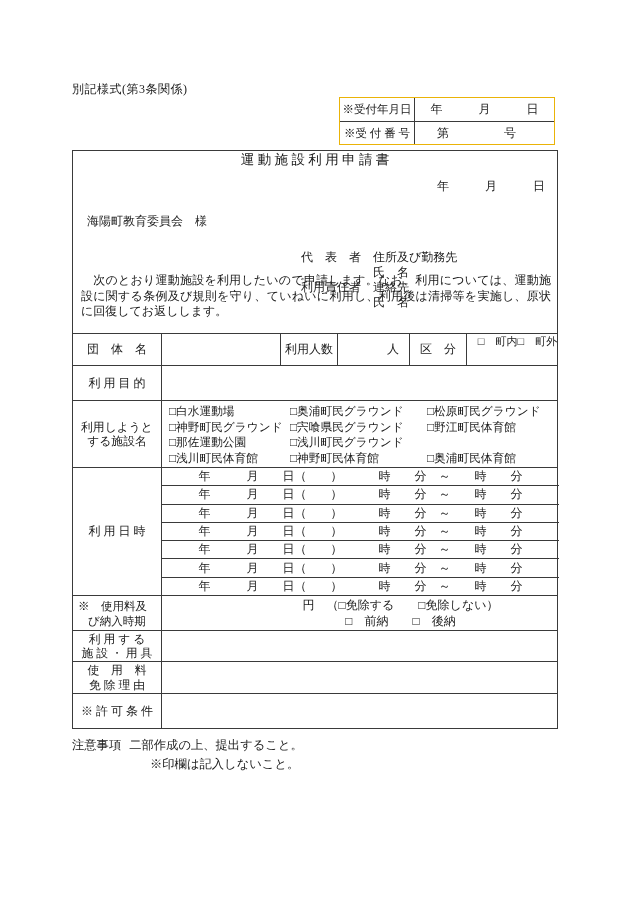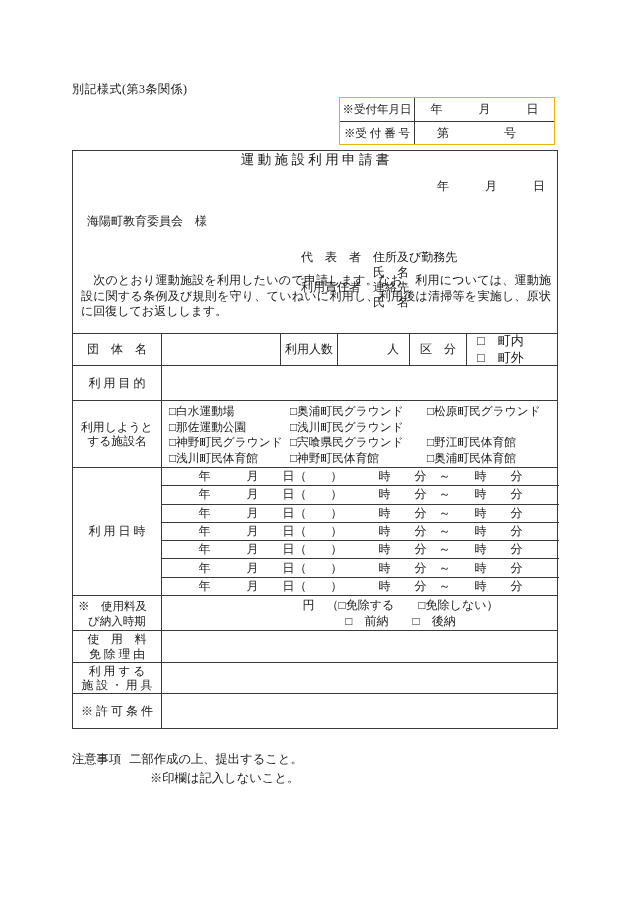--- a/index.html
+++ b/index.html
@@ -40,21 +40,21 @@
   .doc-title { position: absolute; top: 0; left: 0; right: 0; text-align: center; font-size: 13.5px; }
   .head-date { position: absolute; top: 27px; right: 12px; font-size: 12px; }
   .addressee { position: absolute; top: 44px; left: 14px; font-size: 12px; margin-top: 18px; }
   .rep-block { position: absolute; top: 60px; left: 228px; font-size: 12px; line-height: 15px; margin-top: 39px; }
   .rep-row { display: grid; grid-template-columns: 62px auto; column-gap: 10px; }
   .pledge { position: absolute; top: 122px; left: 8px; width: 470px; font-size: 12px; line-height: 15.5px; text-align: justify; }
 
   
   .row-group { grid-template-columns: 88px 119px 57px 72px 57px 92px; height: 32px; }
   .unit-cell { display: flex; align-items: center; justify-content: flex-end; padding-right: 10px; }
-  .cat-cb { display: flex; flex-direction: column; justify-content: space-between; padding-left: 10px; font-size: 13px; line-height: 14px; }
+  .cat-cb { display: flex; justify-content: center; padding-left: 10px; font-size: 11px; line-height: 14px; }
 
   .row-purpose { grid-template-columns: 88px 398px; height: 35px; }
 
   
   .row-fac { grid-template-columns: 88px 398px; height: 67px; }
   .fac-grid { padding: 3px 0 0 7px; font-size: 11.7px; line-height: 15.7px; }
   .fac-line { display: grid; grid-template-columns: 121px 137px auto; white-space: nowrap; }
 
   
   .row-dt { grid-template-columns: 88px 398px; height: 128px; }
@@ -70,21 +70,21 @@
   .fee-content { display: flex; flex-direction: column; justify-content: center; align-items: center; padding-left: 60px; font-size: 12px; line-height: 16.5px; }
   .fee-line { white-space: pre; margin-left: 20px; }
 
   .row-exempt { grid-template-columns: 88px 398px; height: 32px; }
   .row-equip { grid-template-columns: 88px 398px; height: 31px; }
   .row-permit { grid-template-columns: 88px 398px; height: 35px; }
   .lbl2 { font-size: 11.8px; line-height: 14.5px; }
 
   
   .notes { left: 72px; top: 736px; font-size: 12.3px; line-height: 19px; }
-  .notes-line1 { display: flex; gap: 8px; margin-top: 14px; }
+  .notes-line1 { display: flex; gap: 8px; }
   .notes-line2 { margin-left: 78px; }
 
   .cb { display: inline; }
   .blank-field { width: 100%; height: 100%; }
 </style>
 </head>
 <body>
 
 <div class="page">
 
@@ -161,28 +161,28 @@
         <div>利用しようと</div>
         <div>する施設名</div>
       </div>
       <div class="cell fac-grid">
         <div class="fac-line">
           <div><span class="cb">□</span><span>白水運動場</span></div>
           <div><span class="cb">□</span><span>奥浦町民グラウンド</span></div>
           <div><span class="cb">□</span><span>松原町民グラウンド</span></div>
         </div>
         <div class="fac-line">
+          <div><span class="cb">□</span><span>神野町民グラウンド</span></div>
+          <div><span class="cb">□</span><span>宍喰県民グラウンド</span></div>
+          <div><span class="cb">□</span><span>野江町民体育館</span></div>
+        </div>
+        <div class="fac-line">
           <div><span class="cb">□</span><span>那佐運動公園</span></div>
           <div><span class="cb">□</span><span>浅川町民グラウンド</span></div>
           <div></div>
-        </div>
-        <div class="fac-line">
-          <div><span class="cb">□</span><span>神野町民グラウンド</span></div>
-          <div><span class="cb">□</span><span>宍喰県民グラウンド</span></div>
-          <div><span class="cb">□</span><span>野江町民体育館</span></div>
         </div>
         <div class="fac-line">
           <div><span class="cb">□</span><span>浅川町民体育館</span></div>
           <div><span class="cb">□</span><span>神野町民体育館</span></div>
           <div><span class="cb">□</span><span>奥浦町民体育館</span></div>
         </div>
       </div>
     </div>
 
     <div class="trow row-dt">
@@ -204,40 +204,40 @@
       <div class="cell fee-label">
         <div>※　使用料及</div>
         <div>び納入時期</div>
       </div>
       <div class="cell fee-content">
         <div class="fee-line"><span>円　（</span><span class="cb">□</span><span>免除する</span><span>　　</span><span class="cb">□</span><span>免除しない</span><span>）</span></div>
         <div class="fee-line"><span class="cb">□</span><span>　前納</span><span>　　</span><span class="cb">□</span><span>　後納</span></div>
       </div>
     </div>
 
+    <div class="trow row-equip">
+      <div class="cell vcenter lbl2">
+        <div>利 用 す る</div>
+        <div>施 設 ・ 用 具</div>
+      </div>
+      <div class="cell">
+          <div class="blank-field"></div>
+        </div>
+    </div>
+
     <div class="trow row-exempt">
       <div class="cell vcenter lbl2">
         <div>使　用　料</div>
         <div>免 除 理 由</div>
       </div>
       <div class="cell">
           <div class="blank-field"></div>
         </div>
     </div>
 
-    <div class="trow row-equip">
-      <div class="cell vcenter lbl2">
-        <div>利 用 す る</div>
-        <div>施 設 ・ 用 具</div>
-      </div>
-      <div class="cell">
-          <div class="blank-field"></div>
-        </div>
-    </div>
-
     <div class="trow row-permit">
       <div class="cell vcenter">※ 許 可 条 件</div>
       <div class="cell">
           <div class="blank-field"></div>
         </div>
     </div>
 
   </div>
 
   <div class="abs notes">

